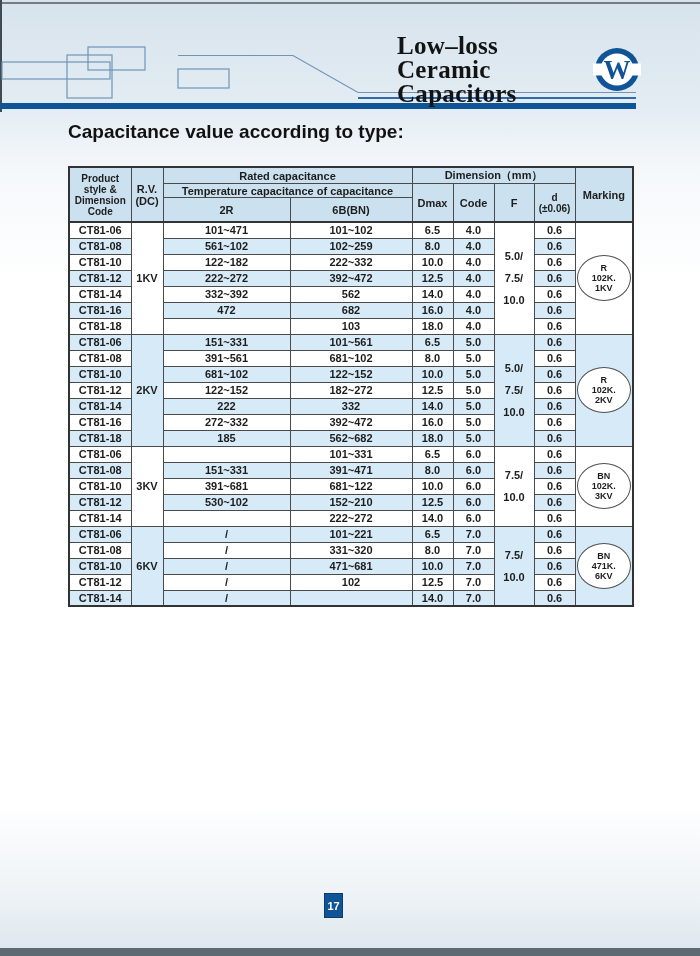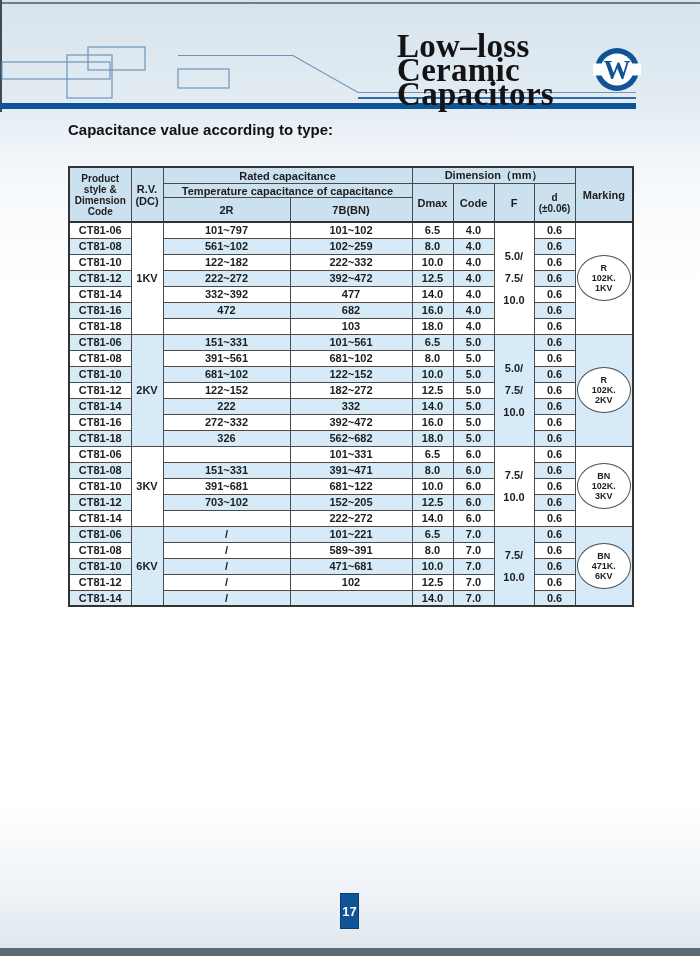--- a/index.html
+++ b/index.html
@@ -17,25 +17,25 @@
     position:relative;width:700px;height:956px;overflow:hidden;
     background:linear-gradient(180deg,var(--page-top) 0%,#e3ecf3 11%,#f5f8fb 18%,#ffffff 30%,#ffffff 84%,#edf2f6 94%,#dfe8ee 99%,#dde6ed 100%);
   }
   .top-hairline{position:absolute;top:2px;left:0;width:700px;height:2px;background:#747c84;}
   .left-edge{position:absolute;top:0;left:0;width:2px;height:112px;background:#3f4a52;}
   .decor-svg{position:absolute;top:0;left:0;}
   .accent-bar{position:absolute;top:103px;left:0;width:636px;height:6px;background:var(--accent);}
   .title{
     position:absolute;left:397px;top:34px;width:200px;
     font-family:"Liberation Serif",serif;font-weight:bold;
-    font-size:33px;line-height:24px;color:#131313;letter-spacing:0.3px;
+    font-size:25px;line-height:24px;color:#131313;letter-spacing:0.3px;
     white-space:pre-line;
   }
   .logo{position:absolute;left:593px;top:46px;width:48px;height:47px;}
-  .section-title{position:absolute;left:68px;top:121px;font-size:15px;font-weight:bold;color:#111;}
+  .section-title{position:absolute;left:68px;top:121px;font-size:19px;font-weight:bold;color:#111;}
   .table-wrap{position:absolute;left:68px;top:166px;}
   table{border-collapse:collapse;table-layout:fixed;width:564px;border:2px solid #333;}
   th,td{
     border:1px solid var(--table-border);
     font-size:11px;font-weight:bold;color:#1d1d1d;
     text-align:center;vertical-align:middle;padding:0;overflow:hidden;
   }
   thead th{background:var(--table-header-bg);}
   thead tr.h1 th{height:14px;}
   thead tr.h2 th{height:13px;}
@@ -47,23 +47,23 @@
   tbody tr{height:16px;background:#fff;}
   tbody tr.alt td{background:var(--row-alt-bg);}
   td.c-rv,td.c-f,td.c-mark{background:#fff;margin-top:8px;}
   td.c-f{line-height:22px;}
   .oval{
     width:52px;height:44px;margin:0 auto;border:1.4px solid #4f4f4f;border-radius:50%;
     display:flex;align-items:center;justify-content:center;
     font-size:9px;line-height:10px;font-weight:bold;color:#1d1d1d;background:#fff;
   }
   .page-badge{
-    position:absolute;left:340px;top:893px;width:19px;height:36px;
+    position:absolute;left:324px;top:893px;width:19px;height:25px;
     background:var(--accent);border:1px solid #0a3c6e;box-sizing:border-box;
-    color:#fff;font-size:13px;font-weight:bold;
+    color:#fff;font-size:11px;font-weight:bold;
     display:flex;align-items:center;justify-content:center;
   }
   .bottom-bar{position:absolute;bottom:0;left:0;width:700px;height:8px;background:var(--bottom-bar);}
 </style>
 </head>
 <body>
 
 <div class="page">
 
   <div class="top-hairline"></div>
@@ -120,28 +120,28 @@
         <tr class="h2">
           <th colspan="2">Temperature capacitance of capacitance</th>
           <th rowspan="2">Dmax</th>
           <th rowspan="2">Code</th>
           <th rowspan="2">F</th>
           <th rowspan="2" class="pre small">d
 (±0.06)</th>
         </tr>
         <tr class="h3">
           <th>2R</th>
-          <th>7B(BN)</th>
+          <th>6B(BN)</th>
         </tr>
       </thead>
       <tbody>
           <tr>
     <td class="c-code">CT81-06</td>
     <td class="c-rv" rowspan="7">1KV</td>
-            <td class="c-2r">101~797</td>
+            <td class="c-2r">101~471</td>
     <td class="c-2b">101~102</td>
     <td class="c-num">6.5</td>
     <td class="c-num">4.0</td>
     <td class="c-f pre" rowspan="7">5.0/
 7.5/
 10.0</td>
             <td class="c-num">0.6</td>
   <td rowspan="7" class="c-mark">
               <div class="oval pre">R
 102K.
@@ -168,21 +168,21 @@
     <td class="c-code">CT81-12</td>
     <td class="c-2r">222~272</td>
     <td class="c-2b">392~472</td>
     <td class="c-num">12.5</td>
     <td class="c-num">4.0</td>
     <td class="c-num">0.6</td>
   </tr>
           <tr>
     <td class="c-code">CT81-14</td>
     <td class="c-2r">332~392</td>
-    <td class="c-2b">477</td>
+    <td class="c-2b">562</td>
     <td class="c-num">14.0</td>
     <td class="c-num">4.0</td>
     <td class="c-num">0.6</td>
   </tr>
           <tr class="alt">
     <td class="c-code">CT81-16</td>
     <td class="c-2r">472</td>
     <td class="c-2b">682</td>
     <td class="c-num">16.0</td>
     <td class="c-num">4.0</td>
@@ -248,21 +248,21 @@
           <tr>
     <td class="c-code">CT81-16</td>
     <td class="c-2r">272~332</td>
     <td class="c-2b">392~472</td>
     <td class="c-num">16.0</td>
     <td class="c-num">5.0</td>
     <td class="c-num">0.6</td>
   </tr>
           <tr class="alt">
     <td class="c-code">CT81-18</td>
-    <td class="c-2r">326</td>
+    <td class="c-2r">185</td>
     <td class="c-2b">562~682</td>
     <td class="c-num">18.0</td>
     <td class="c-num">5.0</td>
     <td class="c-num">0.6</td>
   </tr>
           <tr>
     <td class="c-code">CT81-06</td>
     <td class="c-rv" rowspan="5">3KV</td>
             <td class="c-2r"></td>
     <td class="c-2b">101~331</td>
@@ -288,22 +288,22 @@
           <tr>
     <td class="c-code">CT81-10</td>
     <td class="c-2r">391~681</td>
     <td class="c-2b">681~122</td>
     <td class="c-num">10.0</td>
     <td class="c-num">6.0</td>
     <td class="c-num">0.6</td>
   </tr>
           <tr class="alt">
     <td class="c-code">CT81-12</td>
-    <td class="c-2r">703~102</td>
-    <td class="c-2b">152~205</td>
+    <td class="c-2r">530~102</td>
+    <td class="c-2b">152~210</td>
     <td class="c-num">12.5</td>
     <td class="c-num">6.0</td>
     <td class="c-num">0.6</td>
   </tr>
           <tr>
     <td class="c-code">CT81-14</td>
     <td class="c-2r"></td>
     <td class="c-2b">222~272</td>
     <td class="c-num">14.0</td>
     <td class="c-num">6.0</td>
@@ -321,21 +321,21 @@
             <td class="c-num">0.6</td>
   <td rowspan="5" class="c-mark">
               <div class="oval pre">BN
 471K.
 6KV</div>
             </td>
           </tr>
           <tr>
     <td class="c-code">CT81-08</td>
     <td class="c-2r">/</td>
-    <td class="c-2b">589~391</td>
+    <td class="c-2b">331~320</td>
     <td class="c-num">8.0</td>
     <td class="c-num">7.0</td>
     <td class="c-num">0.6</td>
   </tr>
           <tr class="alt">
     <td class="c-code">CT81-10</td>
     <td class="c-2r">/</td>
     <td class="c-2b">471~681</td>
     <td class="c-num">10.0</td>
     <td class="c-num">7.0</td>

